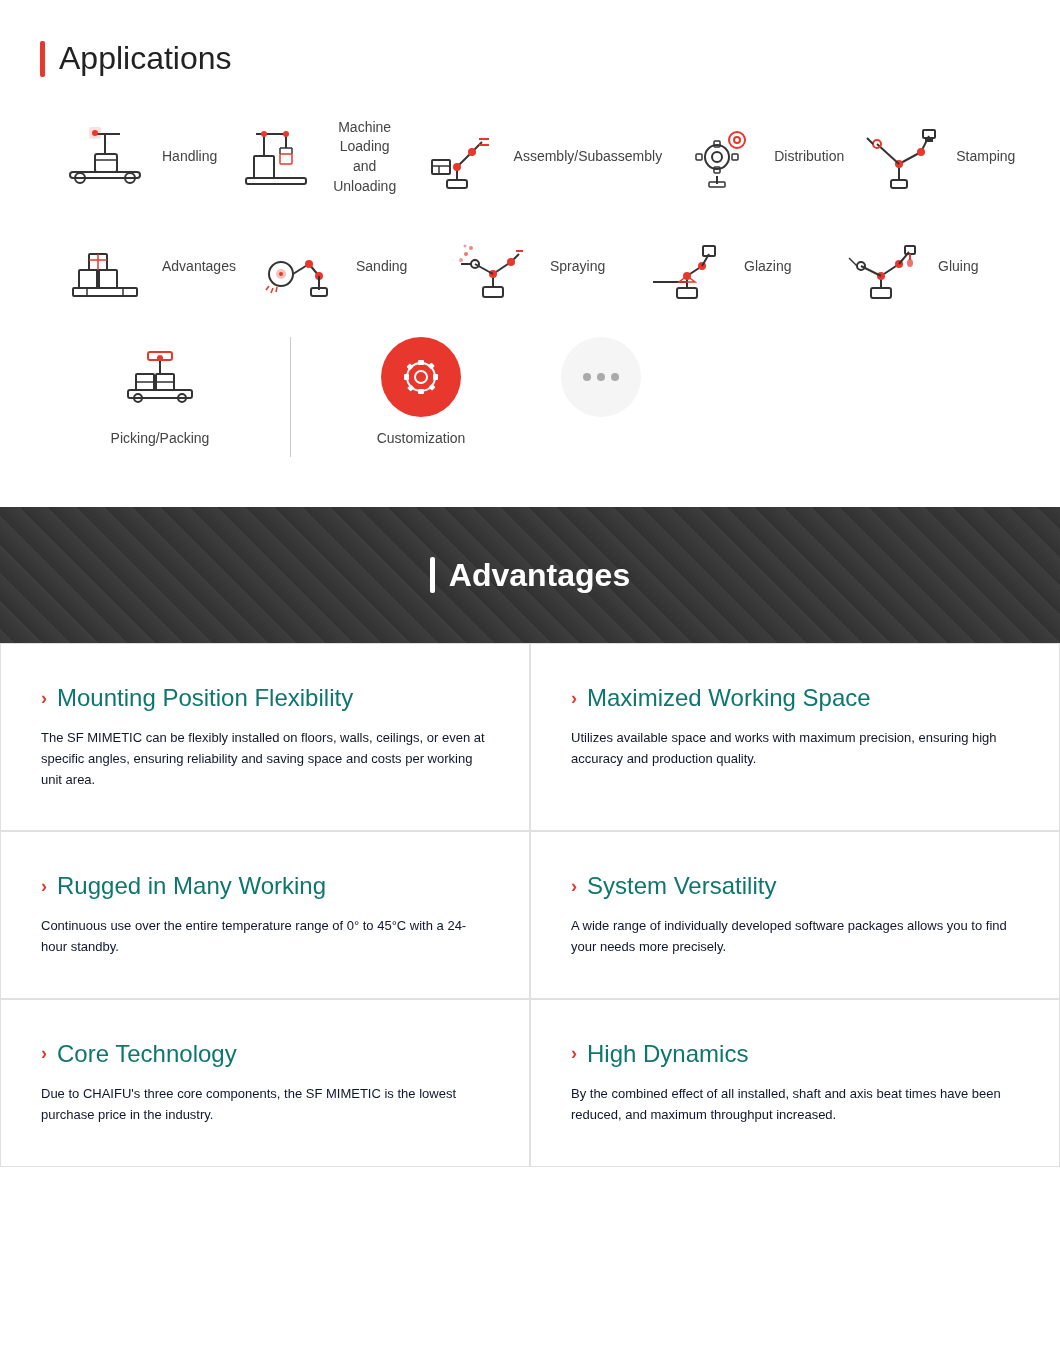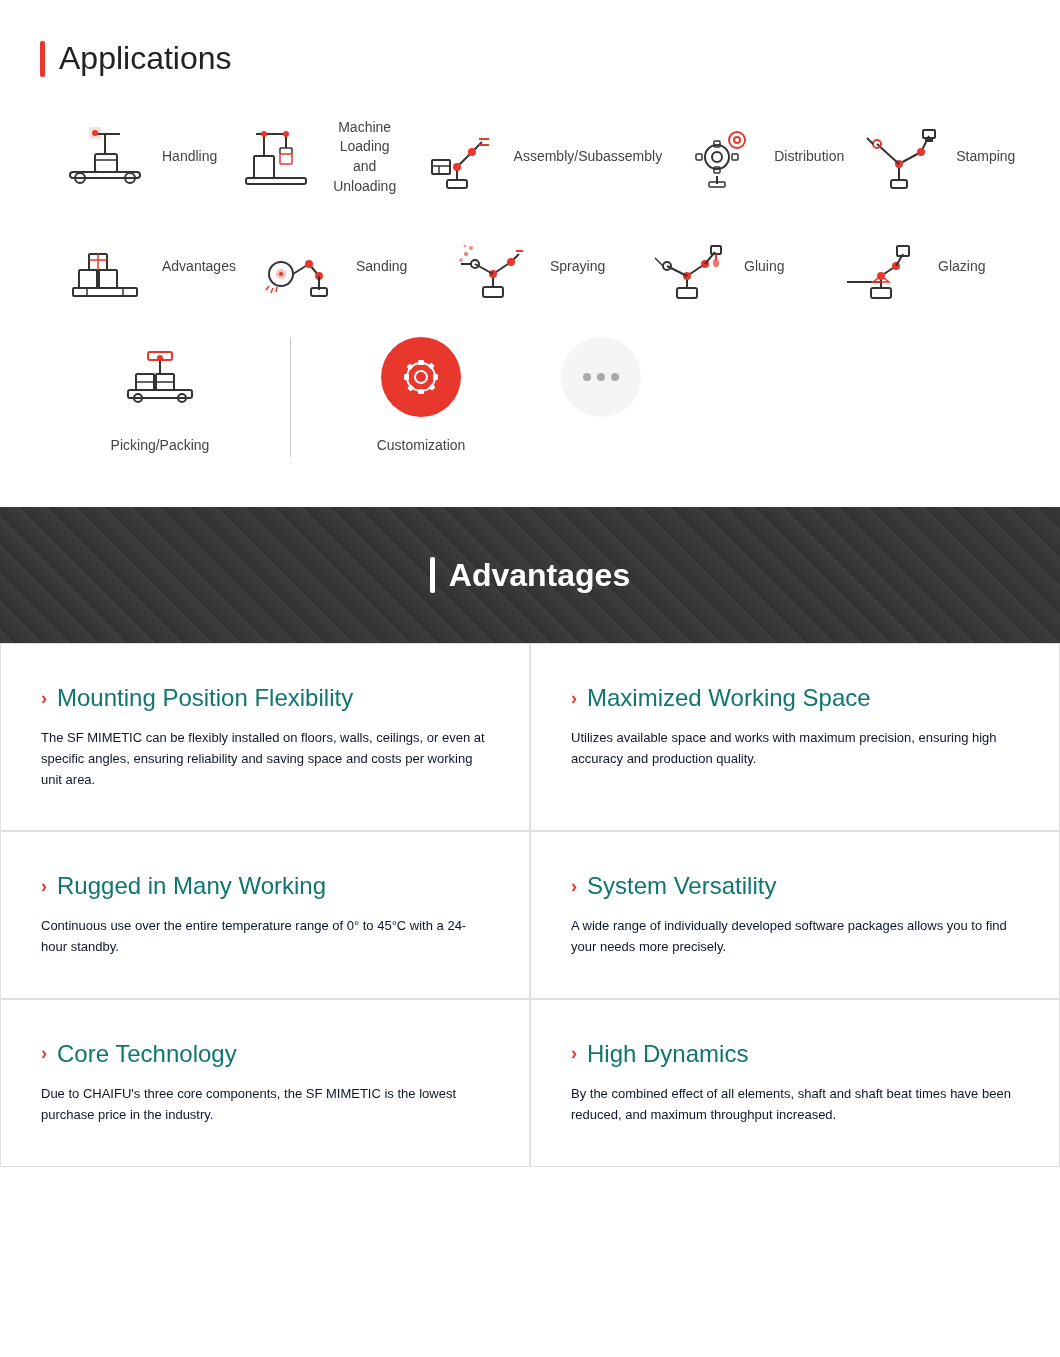--- a/index.html
+++ b/index.html
@@ -65,21 +65,21 @@
       display: flex;
       align-items: flex-start;
       padding: 0 20px;
       gap: 0;
       margin-bottom: 10px;
     }
     .app-item-bottom {
       display: flex;
       flex-direction: column;
       align-items: center;
-      gap: 19px;
+      gap: 12px;
       width: 200px;
     }
     .divider-v {
       width: 1px;
       height: 120px;
       background: #ccc;
       margin: 0 30px;
       align-self: center;
     }
     .customization-icon {
@@ -372,57 +372,57 @@
       </div>
       <span class="app-label">Spraying</span>
     </div>
 
     <div class="app-item">
       <div class="app-icon">
         <svg viewBox="0 0 80 70" fill="none" xmlns="http://www.w3.org/2000/svg">
 
           <rect x="30" y="56" width="20" height="10" rx="2" stroke="#333" stroke-width="2" fill="none"></rect>
           <line x1="40" y1="56" x2="40" y2="44" stroke="#333" stroke-width="2"></line>
+          <line x1="40" y1="44" x2="55" y2="34" stroke="#333" stroke-width="2"></line>
+          <circle cx="40" cy="44" r="4" fill="#e8372c"></circle>
+          <circle cx="55" cy="34" r="4" fill="#e8372c"></circle>
+          <line x1="55" y1="34" x2="62" y2="22" stroke="#333" stroke-width="2"></line>
+
+          <rect x="56" y="14" width="12" height="10" rx="1" stroke="#333" stroke-width="2" fill="none"></rect>
+
+          <line x1="6" y1="50" x2="40" y2="50" stroke="#333" stroke-width="2"></line>
+
+          <polygon points="40,44 48,50 32,50" stroke="#e8372c" stroke-width="1.5" fill="none"></polygon>
+        </svg>
+      </div>
+      <span class="app-label">Glazing</span>
+    </div>
+
+    <div class="app-item">
+      <div class="app-icon">
+        <svg viewBox="0 0 80 70" fill="none" xmlns="http://www.w3.org/2000/svg">
+
+          <rect x="30" y="56" width="20" height="10" rx="2" stroke="#333" stroke-width="2" fill="none"></rect>
+          <line x1="40" y1="56" x2="40" y2="44" stroke="#333" stroke-width="2"></line>
           <line x1="40" y1="44" x2="58" y2="32" stroke="#333" stroke-width="2"></line>
           <circle cx="40" cy="44" r="4" fill="#e8372c"></circle>
           <circle cx="58" cy="32" r="4" fill="#e8372c"></circle>
           <line x1="58" y1="32" x2="68" y2="20" stroke="#333" stroke-width="2"></line>
 
           <rect x="64" y="14" width="10" height="8" rx="1" stroke="#333" stroke-width="2" fill="none"></rect>
           <line x1="69" y1="22" x2="69" y2="28" stroke="#e8372c" stroke-width="2"></line>
 
           <ellipse cx="69" cy="31" rx="3" ry="4" fill="#e8372c" opacity="0.7"></ellipse>
 
           <line x1="40" y1="44" x2="20" y2="34" stroke="#333" stroke-width="2"></line>
           <circle cx="20" cy="34" r="4" stroke="#333" stroke-width="2" fill="none"></circle>
           <line x1="16" y1="34" x2="8" y2="26" stroke="#333" stroke-width="1.5"></line>
         </svg>
       </div>
       <span class="app-label">Gluing</span>
-    </div>
-
-    <div class="app-item">
-      <div class="app-icon">
-        <svg viewBox="0 0 80 70" fill="none" xmlns="http://www.w3.org/2000/svg">
-
-          <rect x="30" y="56" width="20" height="10" rx="2" stroke="#333" stroke-width="2" fill="none"></rect>
-          <line x1="40" y1="56" x2="40" y2="44" stroke="#333" stroke-width="2"></line>
-          <line x1="40" y1="44" x2="55" y2="34" stroke="#333" stroke-width="2"></line>
-          <circle cx="40" cy="44" r="4" fill="#e8372c"></circle>
-          <circle cx="55" cy="34" r="4" fill="#e8372c"></circle>
-          <line x1="55" y1="34" x2="62" y2="22" stroke="#333" stroke-width="2"></line>
-
-          <rect x="56" y="14" width="12" height="10" rx="1" stroke="#333" stroke-width="2" fill="none"></rect>
-
-          <line x1="6" y1="50" x2="40" y2="50" stroke="#333" stroke-width="2"></line>
-
-          <polygon points="40,44 48,50 32,50" stroke="#e8372c" stroke-width="1.5" fill="none"></polygon>
-        </svg>
-      </div>
-      <span class="app-label">Glazing</span>
     </div>
 
   </div>
 
   <div class="apps-bottom-row">
 
     <div class="app-item-bottom">
       <div class="app-icon">
         <svg viewBox="0 0 80 70" fill="none" xmlns="http://www.w3.org/2000/svg">
 
@@ -523,16 +523,16 @@
       <h3>Core Technology</h3>
     </div>
     <p>Due to CHAIFU's three core components, the SF MIMETIC is the lowest purchase price in the industry.</p>
   </div>
 
   <div class="advantage-card">
     <div class="advantage-card-title">
       <span class="chevron-icon">›</span>
       <h3>High Dynamics</h3>
     </div>
-    <p>By the combined effect of all elements, shaft and shaft beat times have been reduced, and maximum throughput increased.</p>
+    <p>By the combined effect of all installed, shaft and axis beat times have been reduced, and maximum throughput increased.</p>
   </div>
 
 </div>
 
 </body></html>

